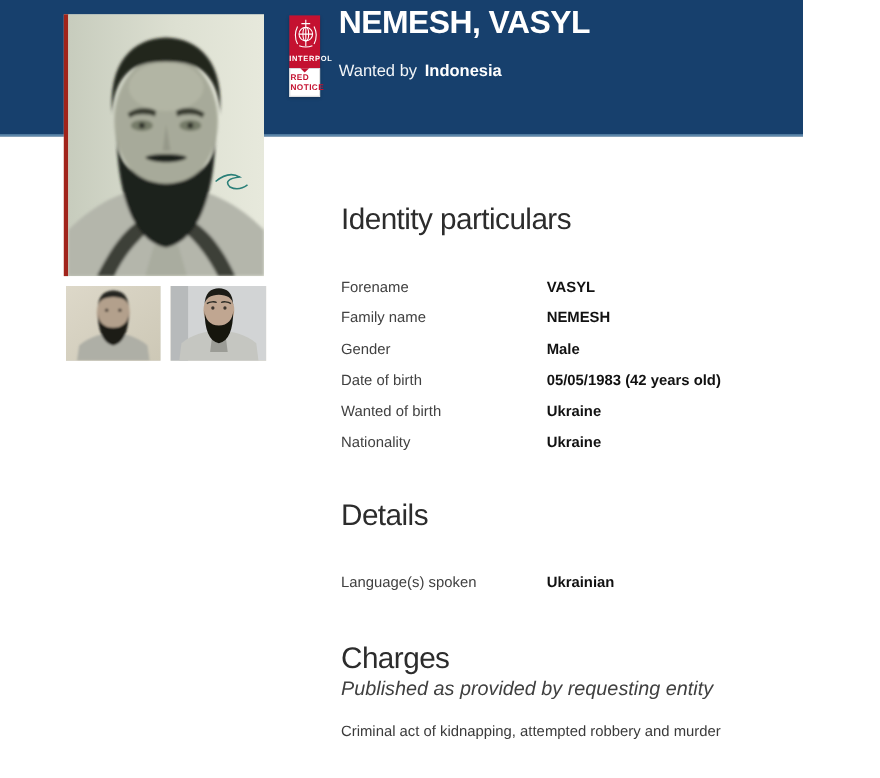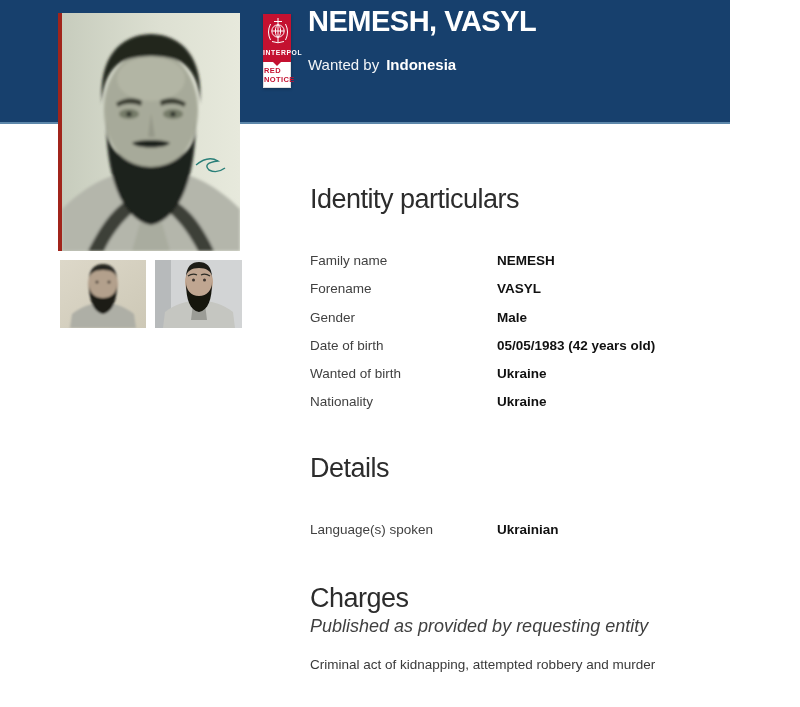--- a/index.html
+++ b/index.html
@@ -235,28 +235,28 @@
       </g>
     </svg>
   </div>
 
   <div class="content">
 
     <h2 class="section-heading" id="identity-heading">Identity particulars</h2>
 
     <div class="rows" id="identity-rows">
       <div class="row">
+        <span class="label">Forename</span>
+        <span class="value">VASYL</span>
+      </div>
+      <div class="row">
         <span class="label">Family name</span>
         <span class="value">NEMESH</span>
       </div>
       <div class="row">
-        <span class="label">Forename</span>
-        <span class="value">VASYL</span>
-      </div>
-      <div class="row">
         <span class="label">Gender</span>
         <span class="value">Male</span>
       </div>
       <div class="row">
         <span class="label">Date of birth</span>
         <span class="value">05/05/1983 (42 years old)</span>
       </div>
       <div class="row">
         <span class="label">Wanted of birth</span>
         <span class="value">Ukraine</span>

